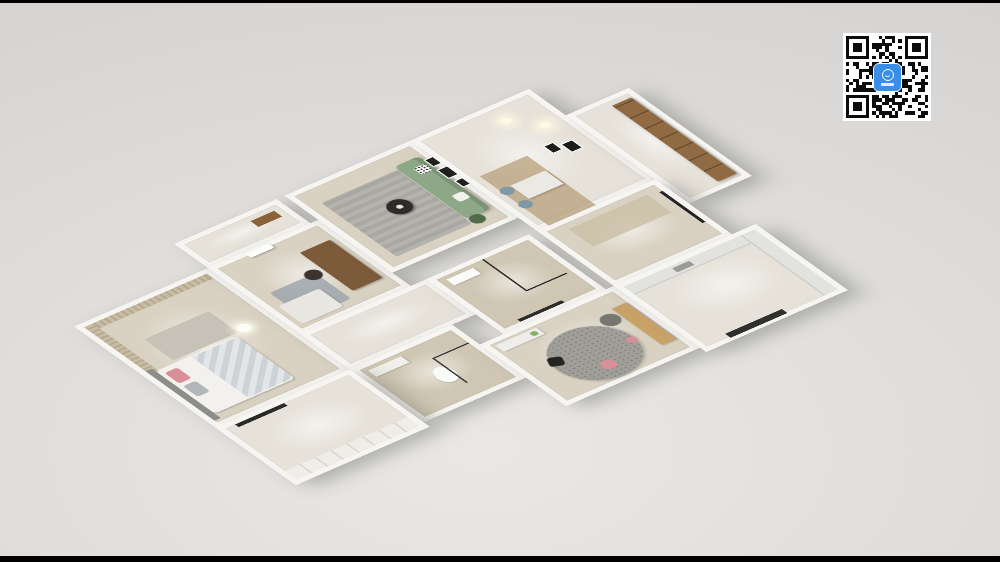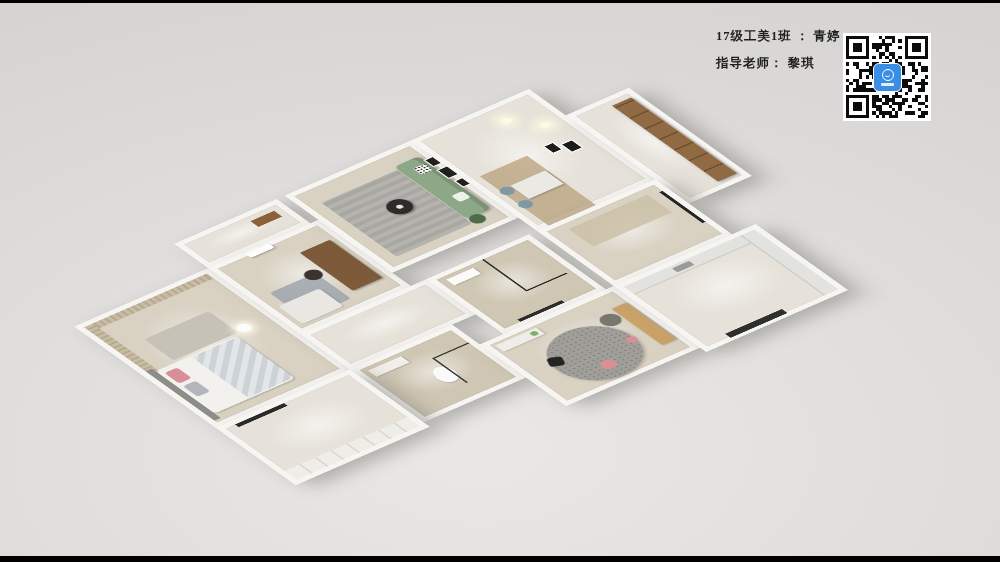--- a/index.html
+++ b/index.html
@@ -250,24 +250,20 @@
       <div class="room kitchen">
         <div class="f counter-top"></div>
         <div class="f sink"></div>
         <div class="f counter-right"></div>
         <div class="f kitchen-window"></div>
       </div>
 
     </div>
   </div>
 
-  <div class="annotation">
-    <div class="line">17级工美1班 ： 青婷</div>
-    <div class="line">指导老师： 黎琪</div>
-  </div>
 
   <div class="qr">
     <div class="qr-grid">
         <div class="m on"></div>
         <div class="m on"></div>
         <div class="m on"></div>
         <div class="m on"></div>
         <div class="m on"></div>
         <div class="m on"></div>
         <div class="m on"></div>

